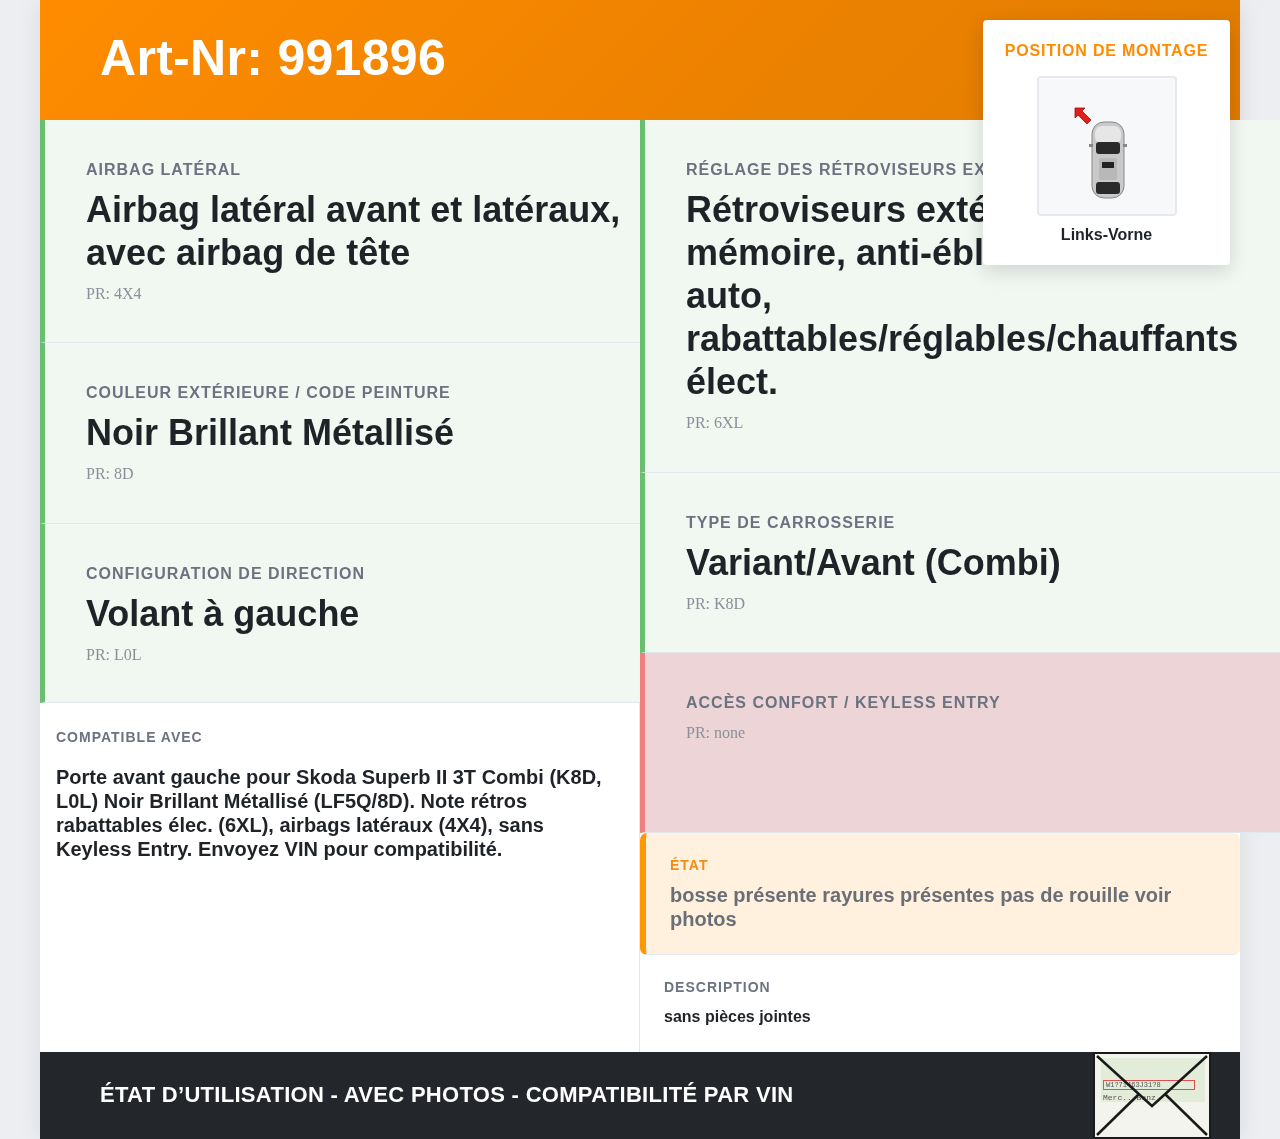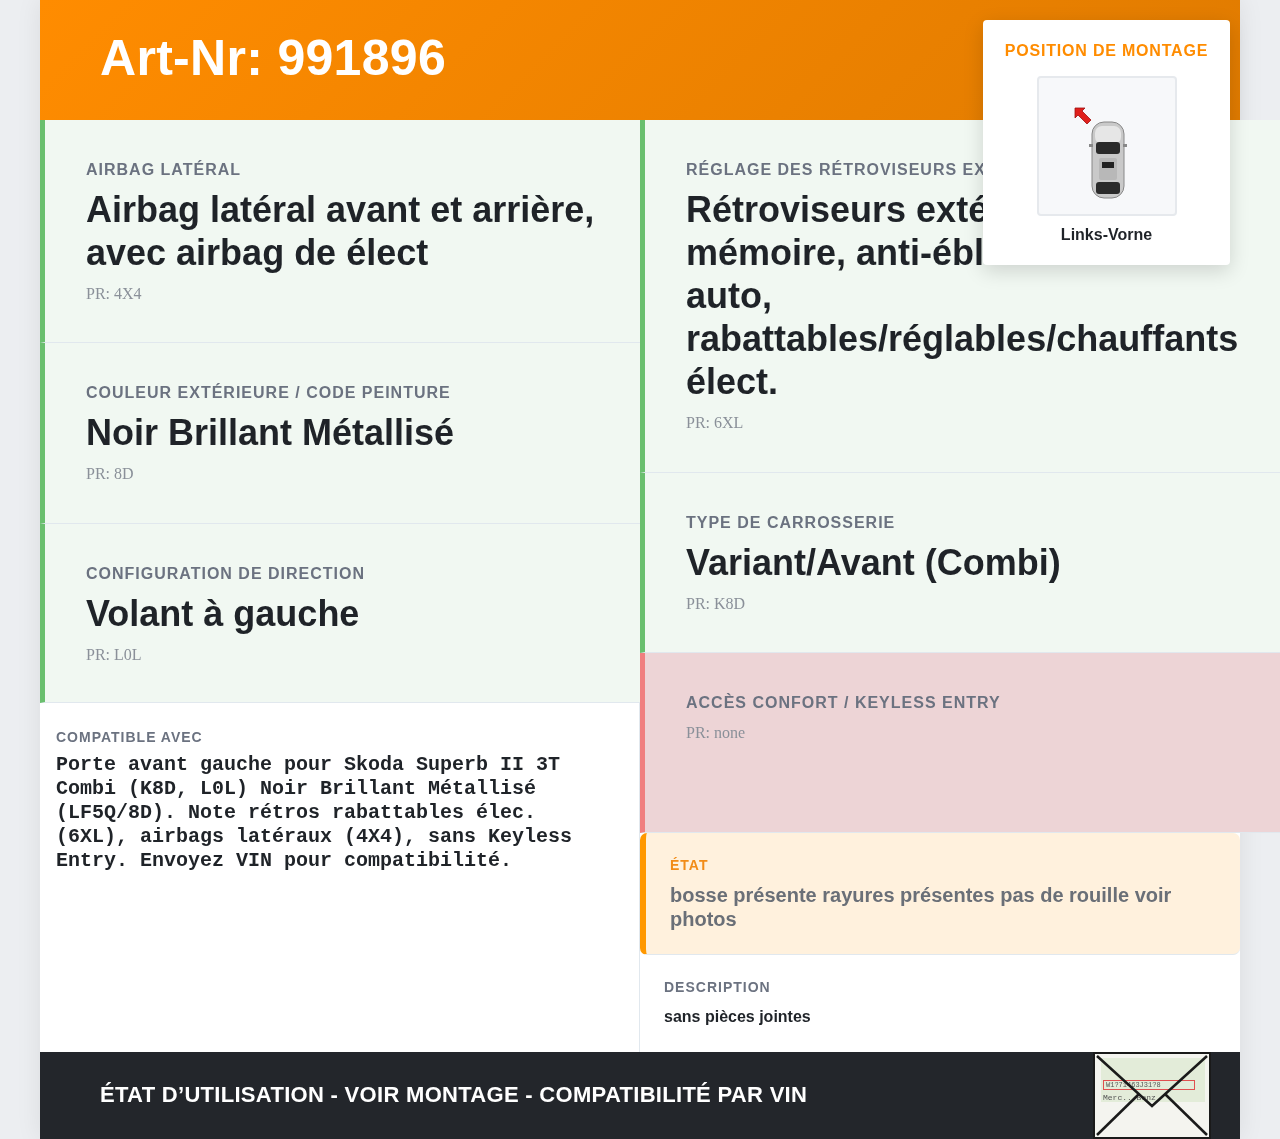--- a/index.html
+++ b/index.html
@@ -11,21 +11,21 @@
   .col { position: absolute; top: 120px; width: 648px; }
   .col.left { left: 0; }
   .col.right { left: 600px; }
   .card { position: relative; background: #f1f8f2; border-left: 5px solid #6abf6e; border-bottom: 1px solid #e1e8ee; padding: 40px 40px 0 41px; }
   .card.red { background: #edd4d6; border-left-color: #f07f7f; }
   .card .label { font-size: 16px; font-weight: 700; color: #6b7280; letter-spacing: 1px; text-transform: uppercase; line-height: 20px; }
   .card .value { font-size: 36px; font-weight: 700; color: #1f2328; line-height: 43px; margin-top: 8px; }
   .card .pr { font-size: 16px; color: #8a9099; margin-top: 10px; line-height: 20px; font-family: Liberation Serif, serif; }
   .compat { position: absolute; left: 0; top: 703px; width: 600px; height: 349px; background: #ffffff; border-right: 1px solid #e1e8ee; padding: 26px 24px 0 16px; }
   .compat .label, .desc .label { font-size: 14px; font-weight: 700; color: #6b7280; letter-spacing: 1px; line-height: 16px; }
-  .compat .text { font-size: 20px; font-weight: 700; color: #1f2328; line-height: 24px; margin-top: 8px; font-family: Liberation Mono, monospace; }
+  .compat .text { font-size: 20px; font-weight: 700; color: #1f2328; line-height: 24px; margin-top: 20px; }
   .etat { position: absolute; left: 600px; top: 833px; width: 600px; height: 122px; background: #fff1dd; border-left: 6px solid #ff9800; padding: 24px 24px 0 24px; border-bottom: 1px solid #e1e8ee; border-radius: 7px; }
   .etat .label { font-size: 14px; font-weight: 700; color: #f28c18; letter-spacing: 1px; line-height: 16px; }
   .etat .text { font-size: 20px; font-weight: 700; color: #6a6f77; line-height: 24px; margin-top: 10px; }
   .desc { position: absolute; left: 600px; top: 955px; width: 600px; height: 97px; background: #ffffff; padding: 24px 24px 0 24px; }
   .desc .text { font-size: 16px; font-weight: 700; color: #1f2328; line-height: 24px; margin-top: 10px; }
   .footer { position: absolute; left: 0; top: 1052px; width: 1200px; height: 87px; background: #23262b; }
   .footer .text { position: absolute; left: 60px; top: 30px; font-size: 22px; font-weight: 700; color: #ffffff; letter-spacing: 0.3px; }
   .vin-thumb { position: absolute; left: 1053px; top: 0; width: 118px; height: 87px; background: #f4f4ef; border: 2px solid #1a1a1a; overflow: hidden; }
   .vin-thumb .doc { position: absolute; left: 6px; top: 4px; width: 104px; height: 44px; background: #e3ecd9; }
   .vin-thumb .vin { position: absolute; left: 8px; top: 26px; width: 92px; height: 10px; border: 1px solid #e05050; font-family: "Liberation Mono", monospace; font-size: 7px; line-height: 8px; color: #555; padding-left: 2px; overflow: hidden; white-space: nowrap; }
@@ -40,21 +40,21 @@
 <body>
 
 <div class="page">
   <div class="header">
     <h1>Art-Nr: 991896</h1>
   </div>
 
   <div class="col left">
     <div class="card" style="height:223px">
       <div class="label">AIRBAG LATÉRAL</div>
-      <div class="value">Airbag latéral avant et arrière, avec airbag de élect</div>
+      <div class="value">Airbag latéral avant et latéraux, avec airbag de tête</div>
       <div class="pr">PR: 4X4</div>
     </div>
     <div class="card" style="height:181px">
       <div class="label">COULEUR EXTÉRIEURE / CODE PEINTURE</div>
       <div class="value">Noir Brillant Métallisé</div>
       <div class="pr">PR: 8D</div>
     </div>
     <div class="card" style="height:179px">
       <div class="label">CONFIGURATION DE DIRECTION</div>
       <div class="value">Volant à gauche</div>
@@ -88,21 +88,21 @@
     <div class="label">ÉTAT</div>
     <div class="text">bosse présente rayures présentes pas de rouille voir photos</div>
   </div>
 
   <div class="desc">
     <div class="label">DESCRIPTION</div>
     <div class="text">sans pièces jointes</div>
   </div>
 
   <div class="footer">
-    <div class="text">ÉTAT D’UTILISATION - VOIR MONTAGE - COMPATIBILITÉ PAR VIN</div>
+    <div class="text">ÉTAT D’UTILISATION - AVEC PHOTOS - COMPATIBILITÉ PAR VIN</div>
     <div class="vin-thumb">
       <div class="doc"></div>
       <div class="vin">W1?71463J31?8</div>
       <div class="brand">Merc..-Benz</div>
       <svg width="114" height="83" viewBox="0 0 114 83">
         <polyline points="2,2 57,52 112,2" fill="none" stroke="#1a1a1a" stroke-width="2.5"></polyline>
         <line x1="2" y1="81" x2="44" y2="40" stroke="#1a1a1a" stroke-width="2.5"></line>
         <line x1="112" y1="81" x2="70" y2="40" stroke="#1a1a1a" stroke-width="2.5"></line>
       </svg>
     </div>

